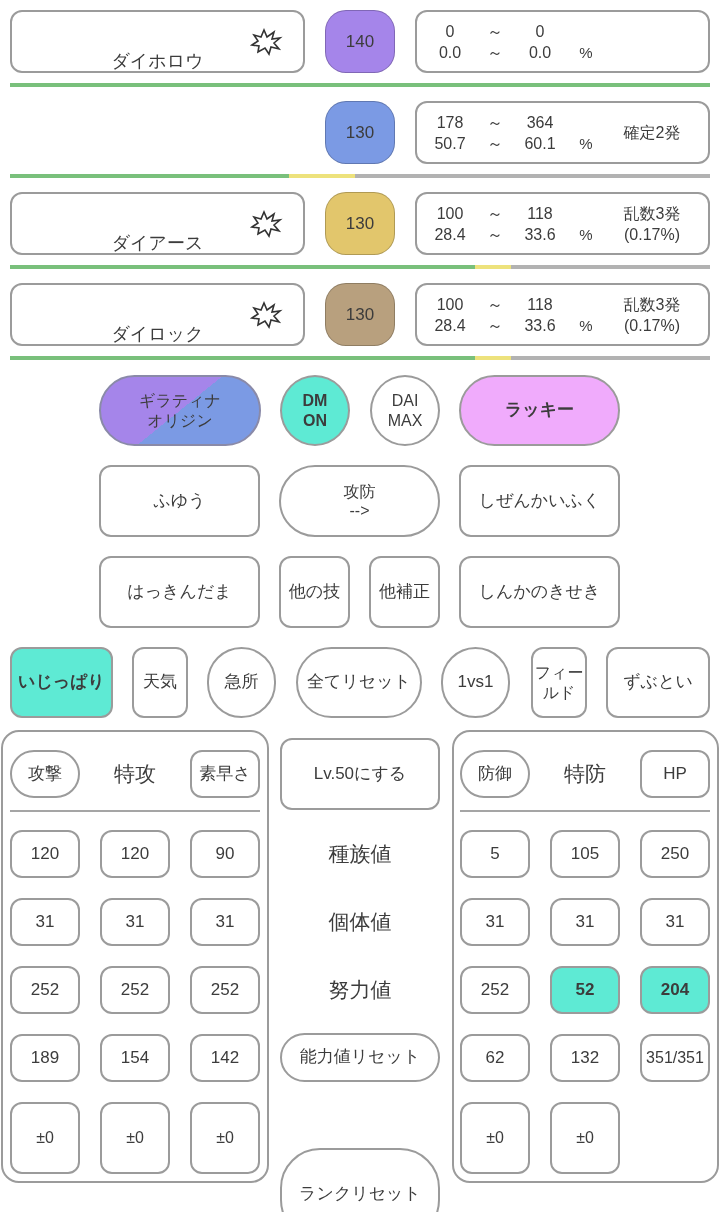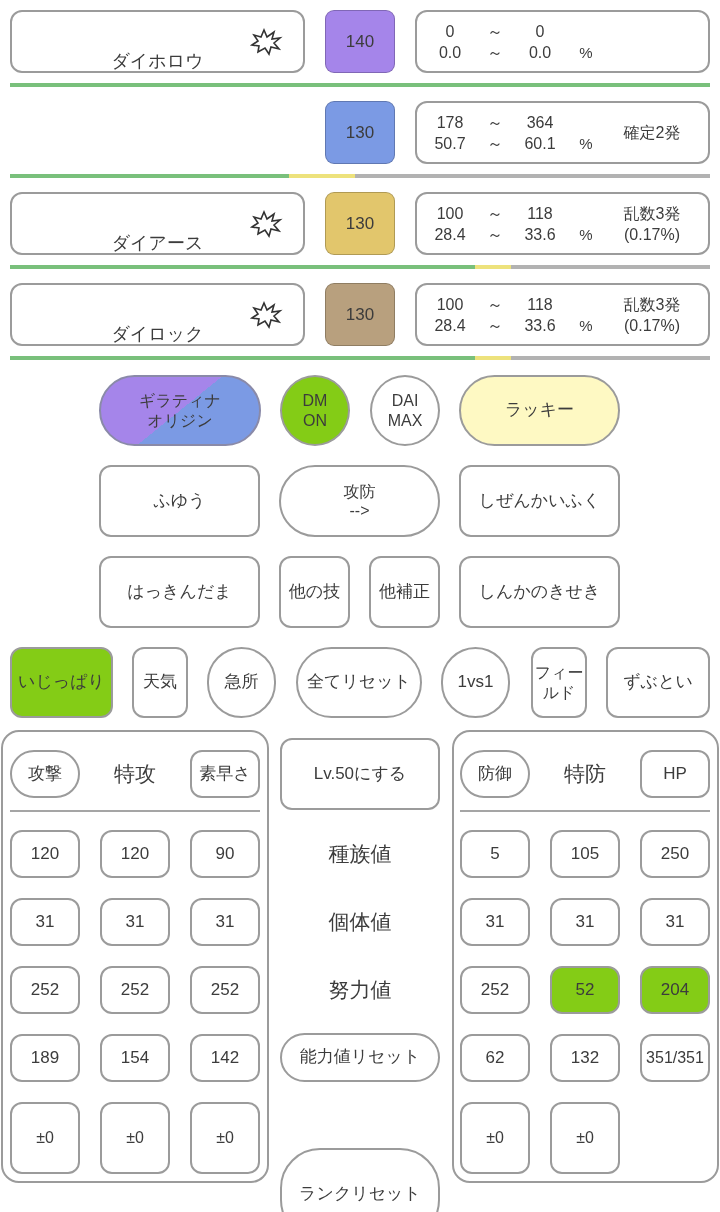--- a/index.html
+++ b/index.html
@@ -6,36 +6,36 @@
   html, body { width: 720px; height: 1212px; background: #ffffff; overflow: hidden; }
   body { position: relative; font-family: "Liberation Sans", "DejaVu Sans", sans-serif; color: #3c3c3c; }
 
   .box {
     position: absolute; border: 2px solid #9b9b9b; border-radius: 12px; background: #ffffff;
     display: flex; align-items: center; justify-content: center; text-align: center;
     font-size: 17px; line-height: 1.2; cursor: pointer;
   }
   .pill { border-radius: 40px; }
   .circle { border-radius: 50%; }
-  .yellow { background: #84cc16; }
-  .gray { background: #fef9c3; }
+  .yellow { background: #5eead4; font-weight: bold; }
+  .gray { background: #f0abfc; font-weight: bold; }
   .two { flex-direction: column; }
   .two span { display: block; }
   .label {
     position: absolute; display: flex; align-items: center; justify-content: center;
     font-size: 21px; text-align: center;
   }
 
   
   .move-row { position: absolute; left: 0; width: 720px; height: 80px; }
   .move-name { left: 10px; top: 0; width: 295px; height: 63px; font-size: 18px; }
   .move-name .name-text { position: relative; left: 0; margin-top: 40px; }
   .burst { position: absolute; left: 237px; top: 16px; width: 34px; height: 28px; }
   .power {
-    position: absolute; left: 325px; top: 0; width: 70px; height: 63px; border-radius: 9px;
+    position: absolute; left: 325px; top: 0; width: 70px; height: 63px; border-radius: 21px;
     display: flex; align-items: center; justify-content: center; font-size: 17px;
     border: 1px solid rgba(0,0,0,0.22); color: #3c3c3c;
   }
   .result { left: 415px; top: 0; width: 295px; height: 63px; display: block; cursor: default; }
   .res-line { position: absolute; left: 0; width: 100%; height: 20px; font-size: 16px; line-height: 20px; }
   .l1 { top: 10px; }
   .l2 { top: 31px; }
   .col { position: absolute; top: 0; text-align: center; }
   .c1 { left: 8px; width: 50px; }
   .ct { left: 63px; width: 30px; }

